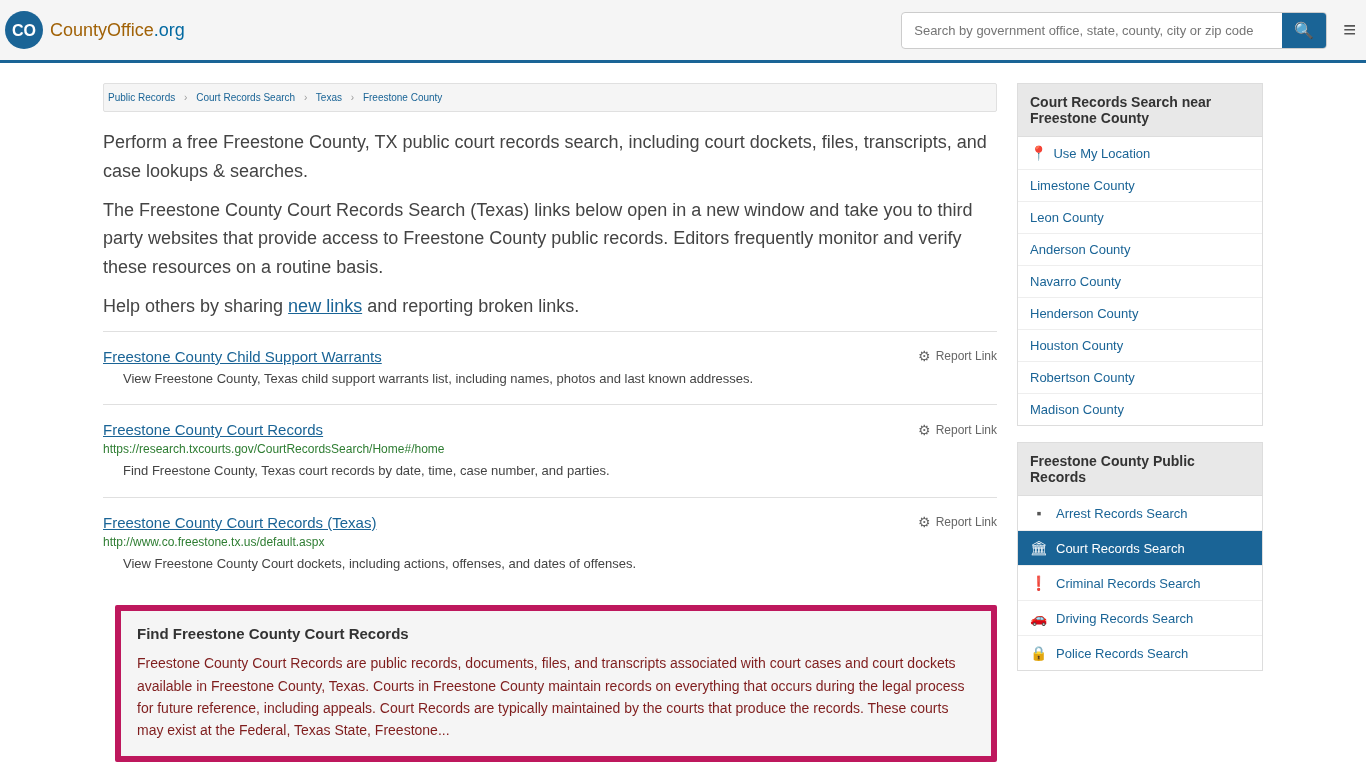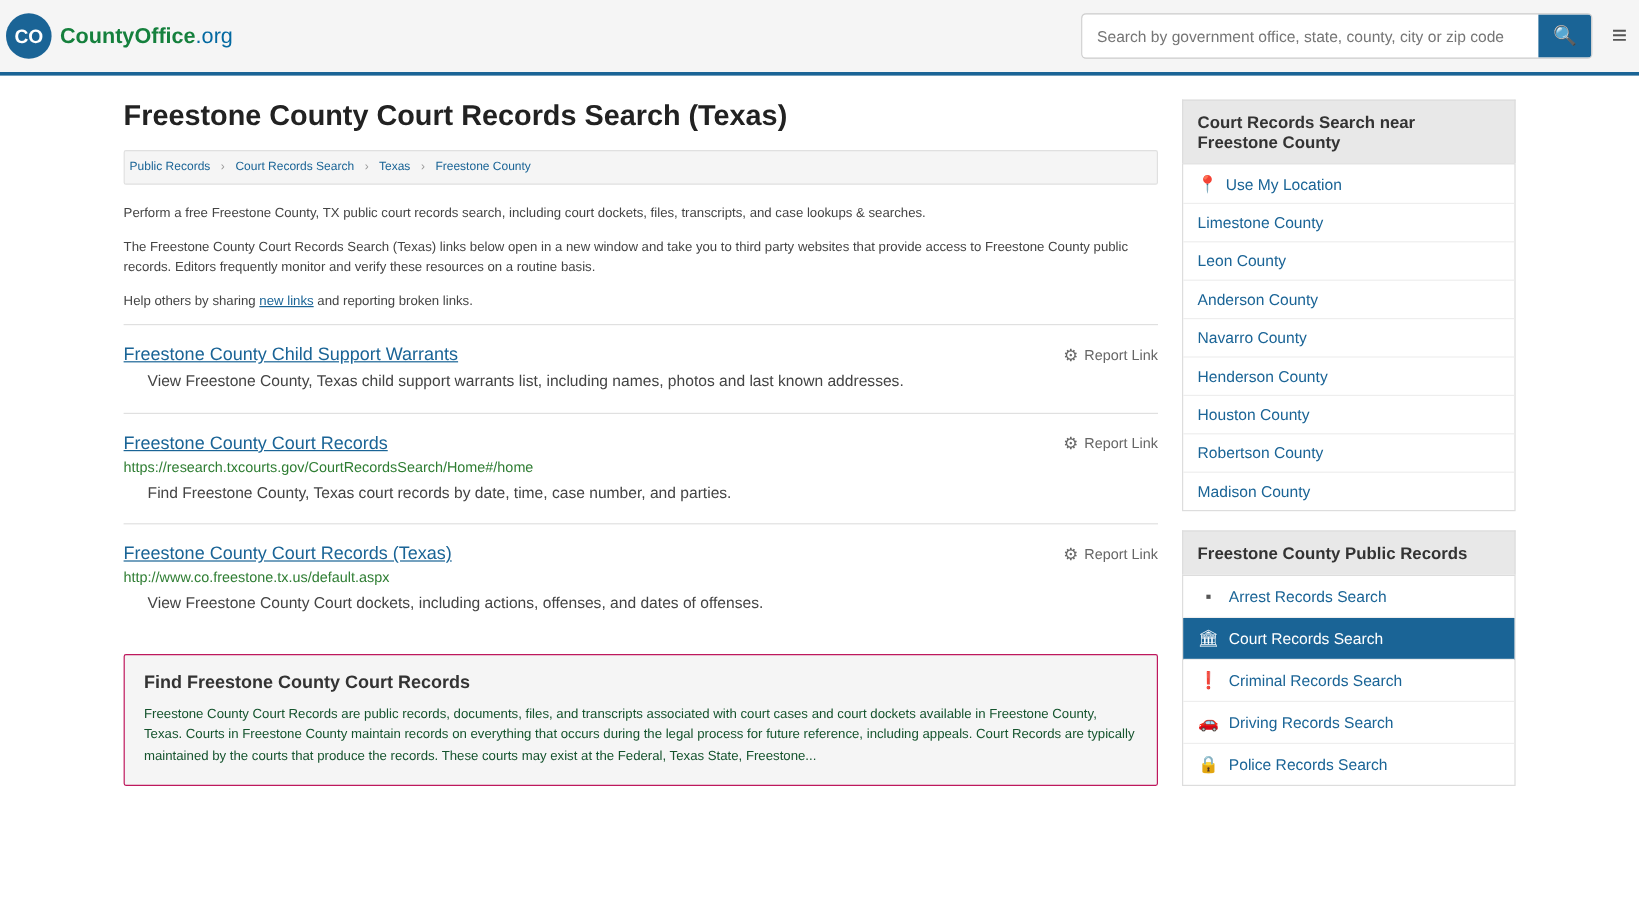--- a/index.html
+++ b/index.html
@@ -22,22 +22,22 @@
     .logo-icon {
       width: 40px;
       height: 40px;
     }
     .logo-text {
       font-size: 18px;
       font-weight: bold;
       color: #1a6496;
     }
     .logo-text span {
-      color: #15803d;
-      font-weight: bold;
+      color: #a16207;
+      font-weight: normal;
     }
     .header-right {
       display: flex;
       align-items: center;
       gap: 10px;
     }
     .search-bar {
       display: flex;
       align-items: center;
       border: 1px solid #ccc;
@@ -99,21 +99,21 @@
       border-radius: 2px;
     }
     .breadcrumb a {
       color: #1a6496;
       text-decoration: none;
     }
     .breadcrumb .sep { margin: 0 6px; color: #999; }
 
     
     .description {
-      font-size: 11px;
+      font-size: 18px;
       color: #444;
       line-height: 1.6;
       margin-bottom: 10px;
     }
     .description a {
       color: #1a6496;
       text-decoration: underline;
     }
 
     
@@ -150,40 +150,41 @@
     .result-desc {
       font-size: 13px;
       color: #444;
       line-height: 1.5;
       margin-left: 20px;
     }
 
     
     .find-section {
       background: #f5f5f5;
-      border: 1px solid #be185d;
+      border: 6px solid #be185d;
       padding: 14px 16px;
       margin-top: 16px;
       border-radius: 2px;
+      margin-left: 12px;
     }
     .find-title {
       font-size: 15px;
       font-weight: bold;
       color: #333;
       margin-bottom: 10px;
     }
     .find-desc {
-      font-size: 11px;
-      color: #14532d;
+      font-size: 14px;
+      color: #7f1d1d;
       line-height: 1.6;
     }
 
     
     .sidebar {
-      width: 278px;
+      width: 246px;
       flex-shrink: 0;
     }
     .sidebar-section {
       margin-bottom: 16px;
     }
     .sidebar-header {
       background: #e8e8e8;
       padding: 10px 12px;
       font-size: 14px;
       font-weight: bold;
@@ -266,21 +267,20 @@
       <button>🔍</button>
     </div>
     <div class="menu-icon">≡</div>
   </div>
 </div>
 
 <div class="main-container">
 
   <div class="content-area">
 
-    <h1 class="page-title">Freestone County Court Records Search (Texas)</h1>
 
     <div class="breadcrumb">
       <a>Public Records</a>
       <span class="sep">›</span>
       <a>Court Records Search</a>
       <span class="sep">›</span>
       <a>Texas</a>
       <span class="sep">›</span>
       <a>Freestone County</a>
     </div>

